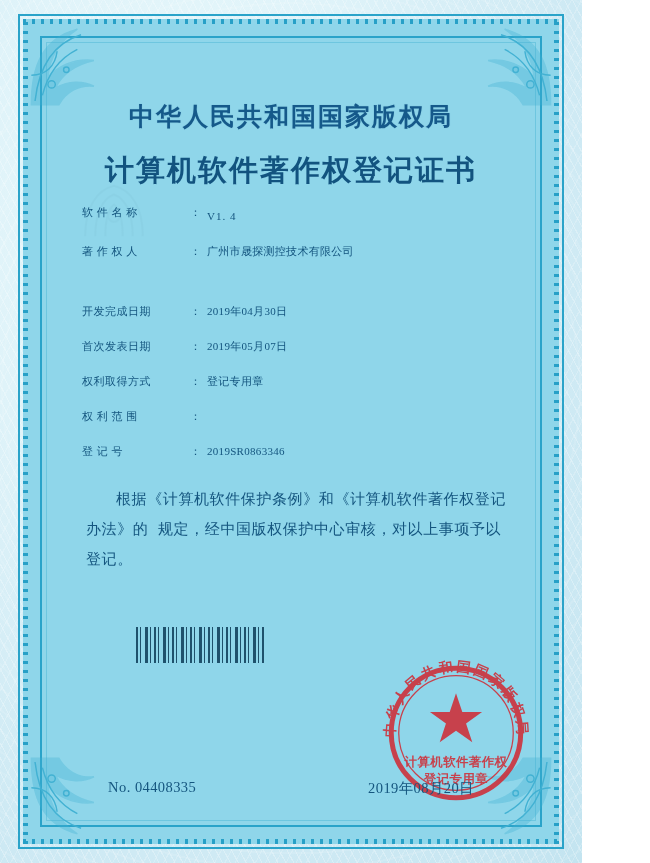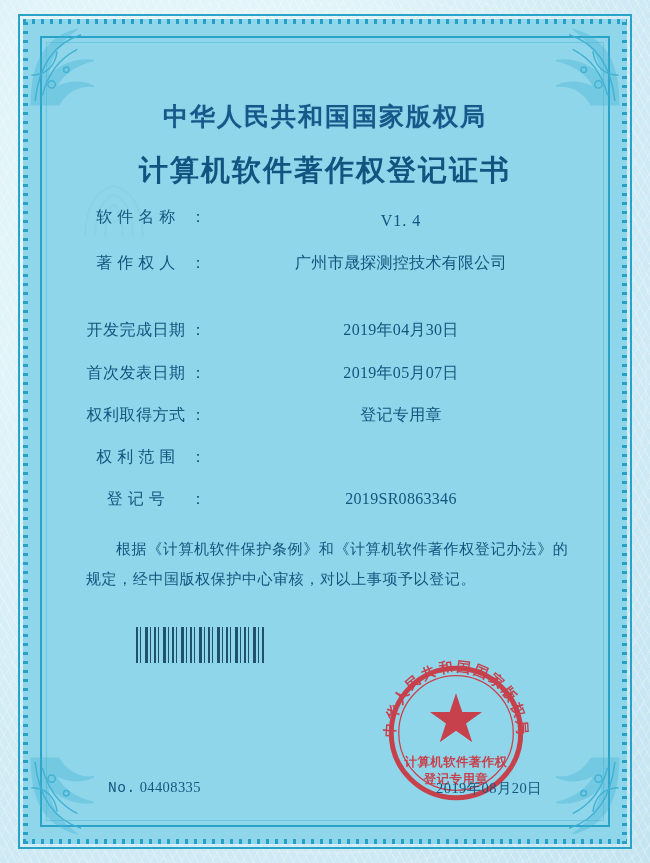--- a/index.html
+++ b/index.html
@@ -9,21 +9,21 @@
   body {
     width: 650px;
     height: 863px;
     font-family: "Liberation Serif", serif;
     background: #ffffff;
     overflow: hidden;
   }
 
   #certificate {
     position: relative;
-    width: 650px;
+    width: 582px;
     height: 863px;
     background:
       radial-gradient(ellipse at 30% 25%, #e8f8fb 0%, #dff3f9 35%, #cfeaf4 70%, #c3e4f0 100%);
     overflow: hidden;
   }
 
   
   #guilloche {
     position: absolute;
     inset: 0;
@@ -123,24 +123,23 @@
     letter-spacing: 0.3px;
   }
 
   .fields {
     margin: 14px 0 0 22px;
   }
   .field-row {
     display: flex;
     align-items: flex-start;
     margin-bottom: 19px;
-    font-size: 16px;
+    font-size: 11px;
     color: #14557f;
     line-height: 1.45;
-    text-align: center;
   }
   .field-label {
     width: 108px;
     flex: 0 0 108px;
     letter-spacing: 0.5px;
     white-space: nowrap;
   }
   .field-colon {
     flex: 0 0 auto;
     padding: 0 6px 0 0;
@@ -196,21 +195,21 @@
     position: absolute;
     left: 108px;
     right: 108px;
     top: 779px;
     display: flex;
     justify-content: space-between;
     font-size: 14.5px;
     color: #15567f;
     letter-spacing: 0.4px;
   }
-  .footer .no-label { letter-spacing: 0.5px; font-family: Liberation Mono, monospace; }
+  .footer .no-label { letter-spacing: 0.5px; }
 </style>
 </head>
 <body>
 
 <div id="certificate">
 
   <div id="guilloche"></div>
 
   <div class="frame-outer"></div>
   <div class="frame-key"></div>

